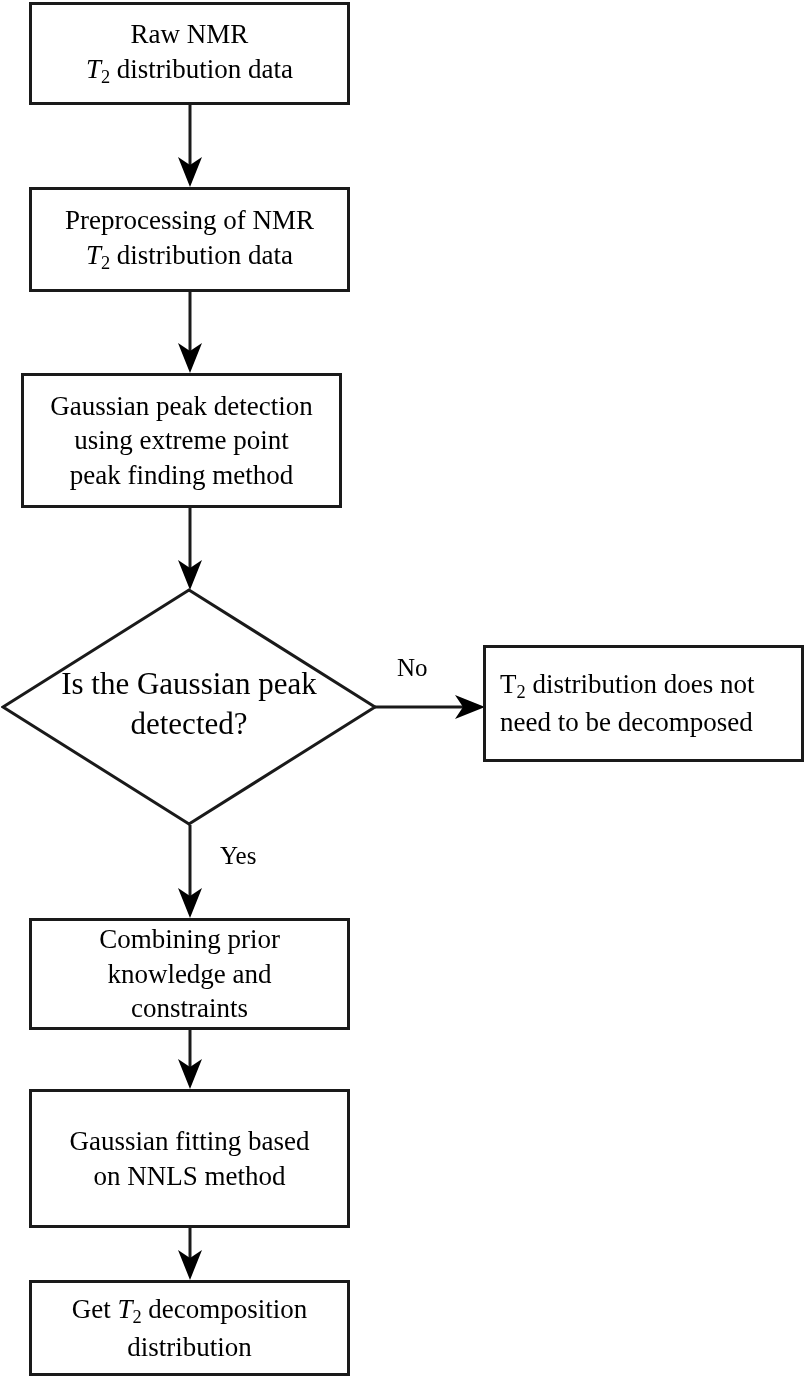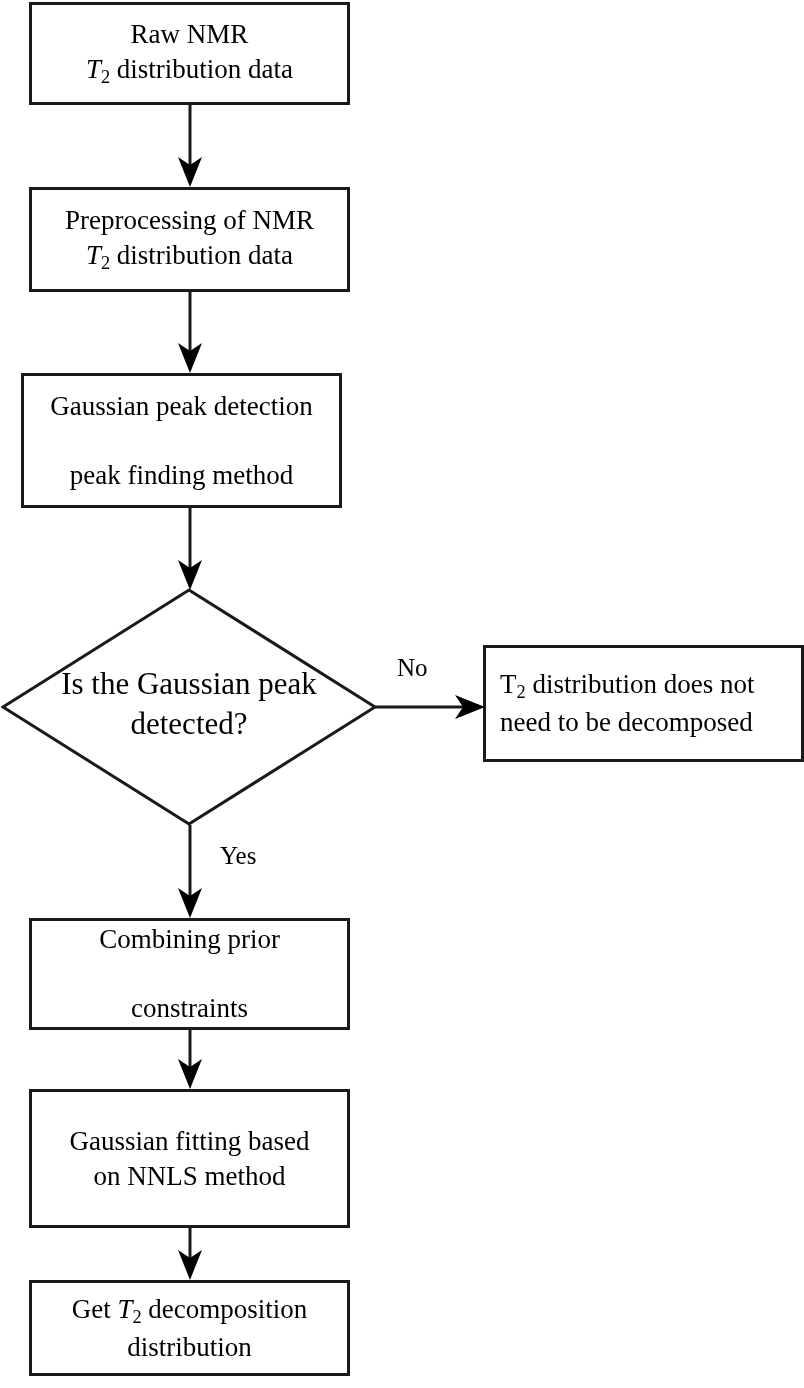--- a/index.html
+++ b/index.html
@@ -99,21 +99,21 @@
   </div>
 
   <div class="edge" style="left:170px; top:292px; width:40px; height:81px;">
     <svg width="40" height="81" viewBox="0 0 40 81">
       <line x1="20" y1="0" x2="20" y2="69" stroke="#1a1a1a" stroke-width="3"></line>
       <path d="M20 81 L8 51 L20 59 L32 51 Z" fill="#000000"></path>
     </svg>
   </div>
 
   <div class="node" style="left:21px; top:373px; width:321px; height:135px;">
-    <span class="txt"><span>Gaussian peak detection</span><br><br><span>peak finding method</span></span>
+    <span class="txt"><span>Gaussian peak detection</span><br><span>using extreme point</span><br><span>peak finding method</span></span>
   </div>
 
   <div class="edge" style="left:170px; top:508px; width:40px; height:82px;">
     <svg width="40" height="82" viewBox="0 0 40 82">
       <line x1="20" y1="0" x2="20" y2="70" stroke="#1a1a1a" stroke-width="3"></line>
       <path d="M20 82 L8 52 L20 60 L32 52 Z" fill="#000000"></path>
     </svg>
   </div>
 
   <div class="decision-wrap" style="left:1px; top:588px; width:376px; height:238px;">
@@ -139,21 +139,21 @@
 
   <div class="edge" style="left:170px; top:825px; width:40px; height:93px;">
     <svg width="40" height="93" viewBox="0 0 40 93">
       <line x1="20" y1="0" x2="20" y2="81" stroke="#1a1a1a" stroke-width="3"></line>
       <path d="M20 93 L8 63 L20 71 L32 63 Z" fill="#000000"></path>
     </svg>
   </div>
   <div class="edge-label" style="left:220px; top:843px;">Yes</div>
 
   <div class="node" style="left:29px; top:918px; width:321px; height:112px;">
-    <span class="txt"><span>Combining prior</span><br><br><span>constraints</span></span>
+    <span class="txt"><span>Combining prior</span><br><span>knowledge and</span><br><span>constraints</span></span>
   </div>
 
   <div class="edge" style="left:170px; top:1030px; width:40px; height:59px;">
     <svg width="40" height="59" viewBox="0 0 40 59">
       <line x1="20" y1="0" x2="20" y2="47" stroke="#1a1a1a" stroke-width="3"></line>
       <path d="M20 59 L8 29 L20 37 L32 29 Z" fill="#000000"></path>
     </svg>
   </div>
 
   <div class="node" style="left:29px; top:1089px; width:321px; height:139px;">

